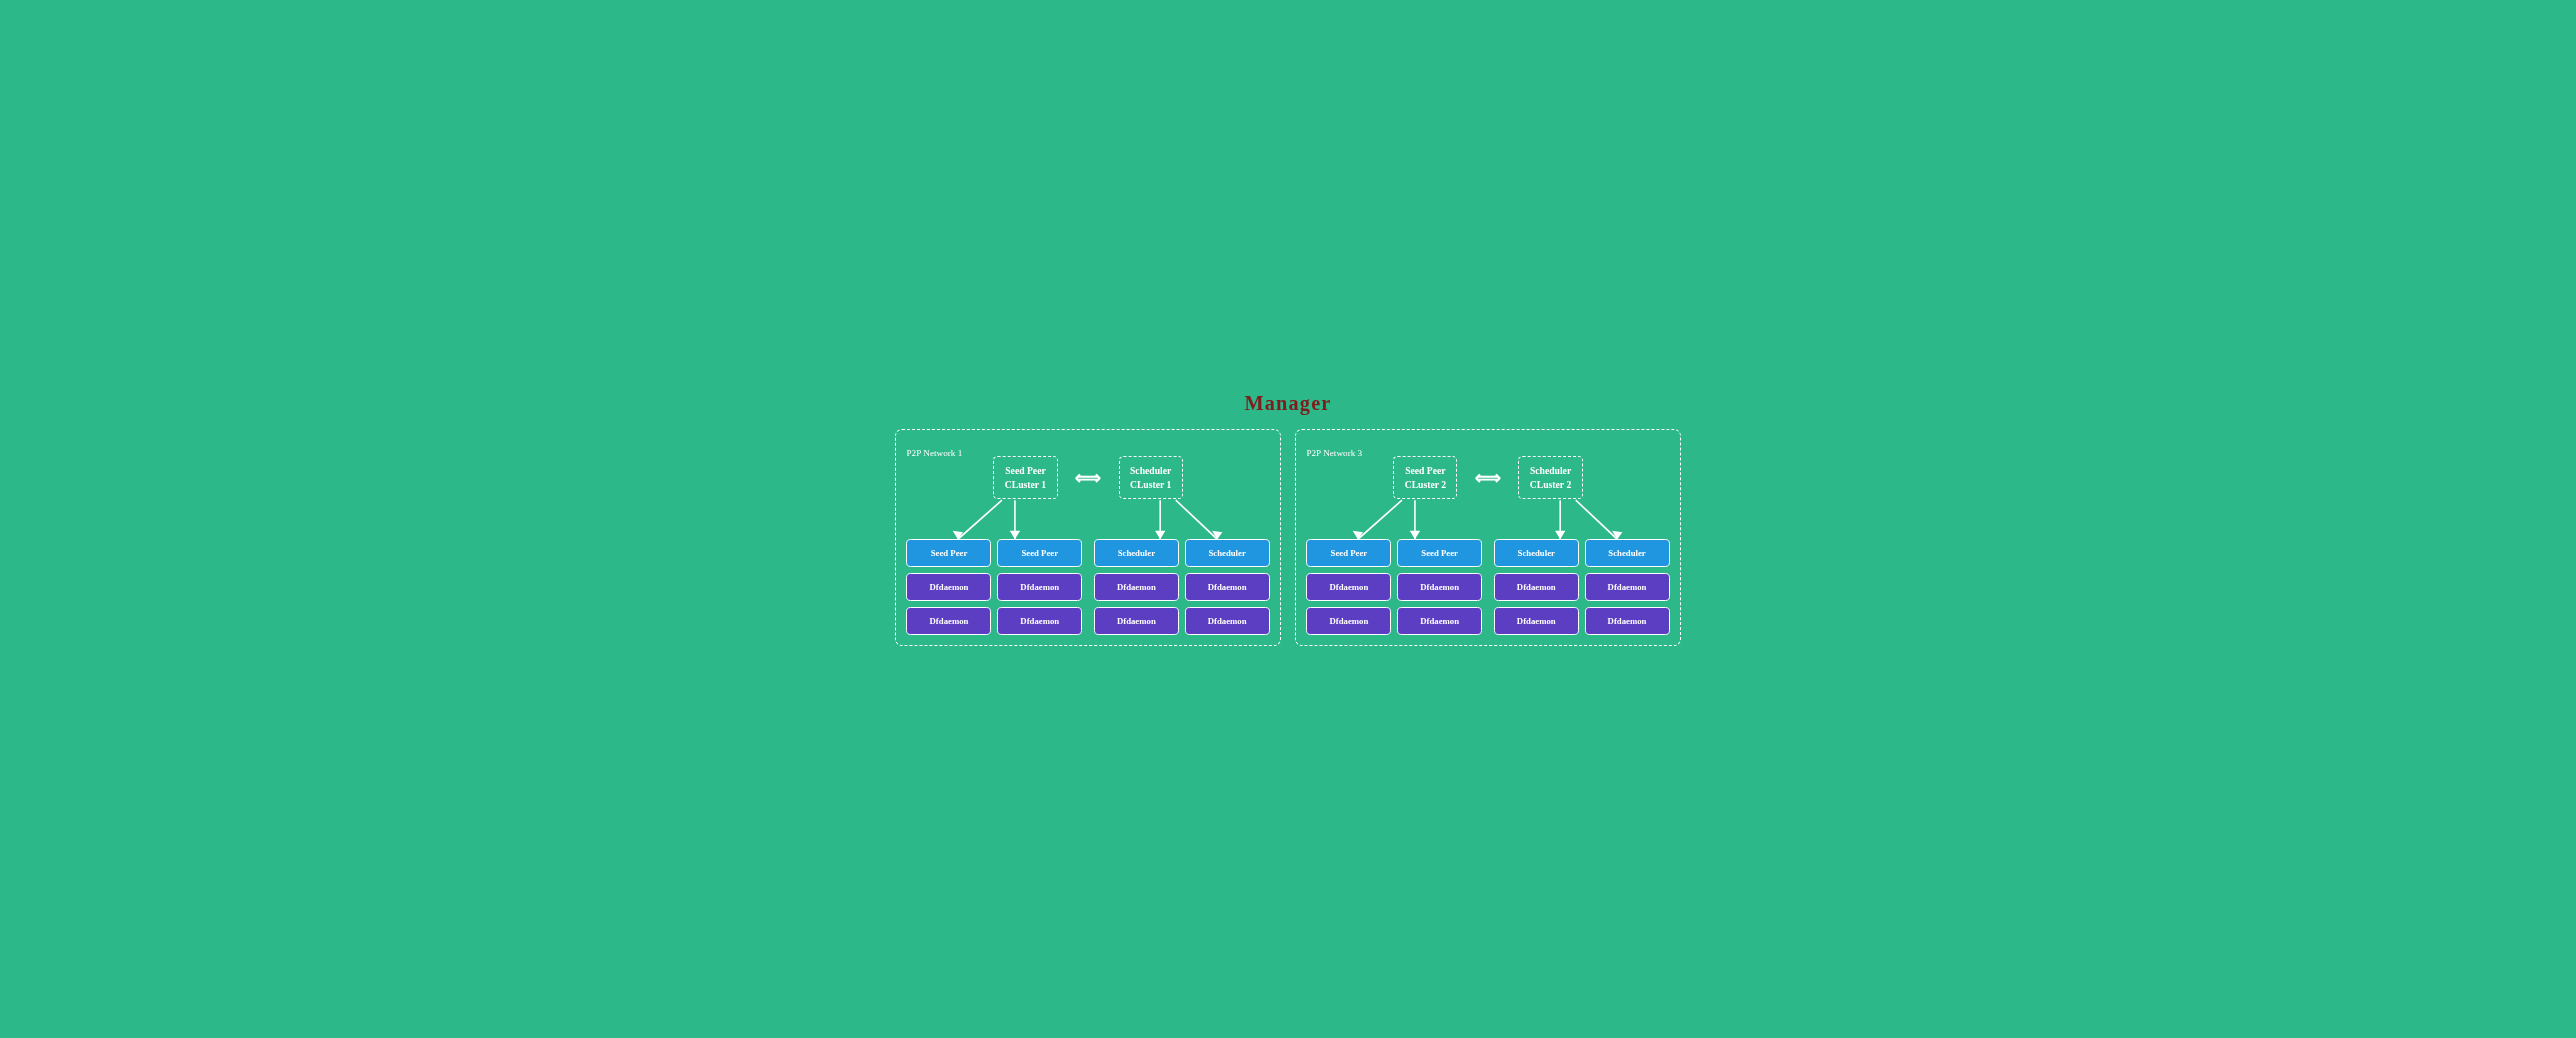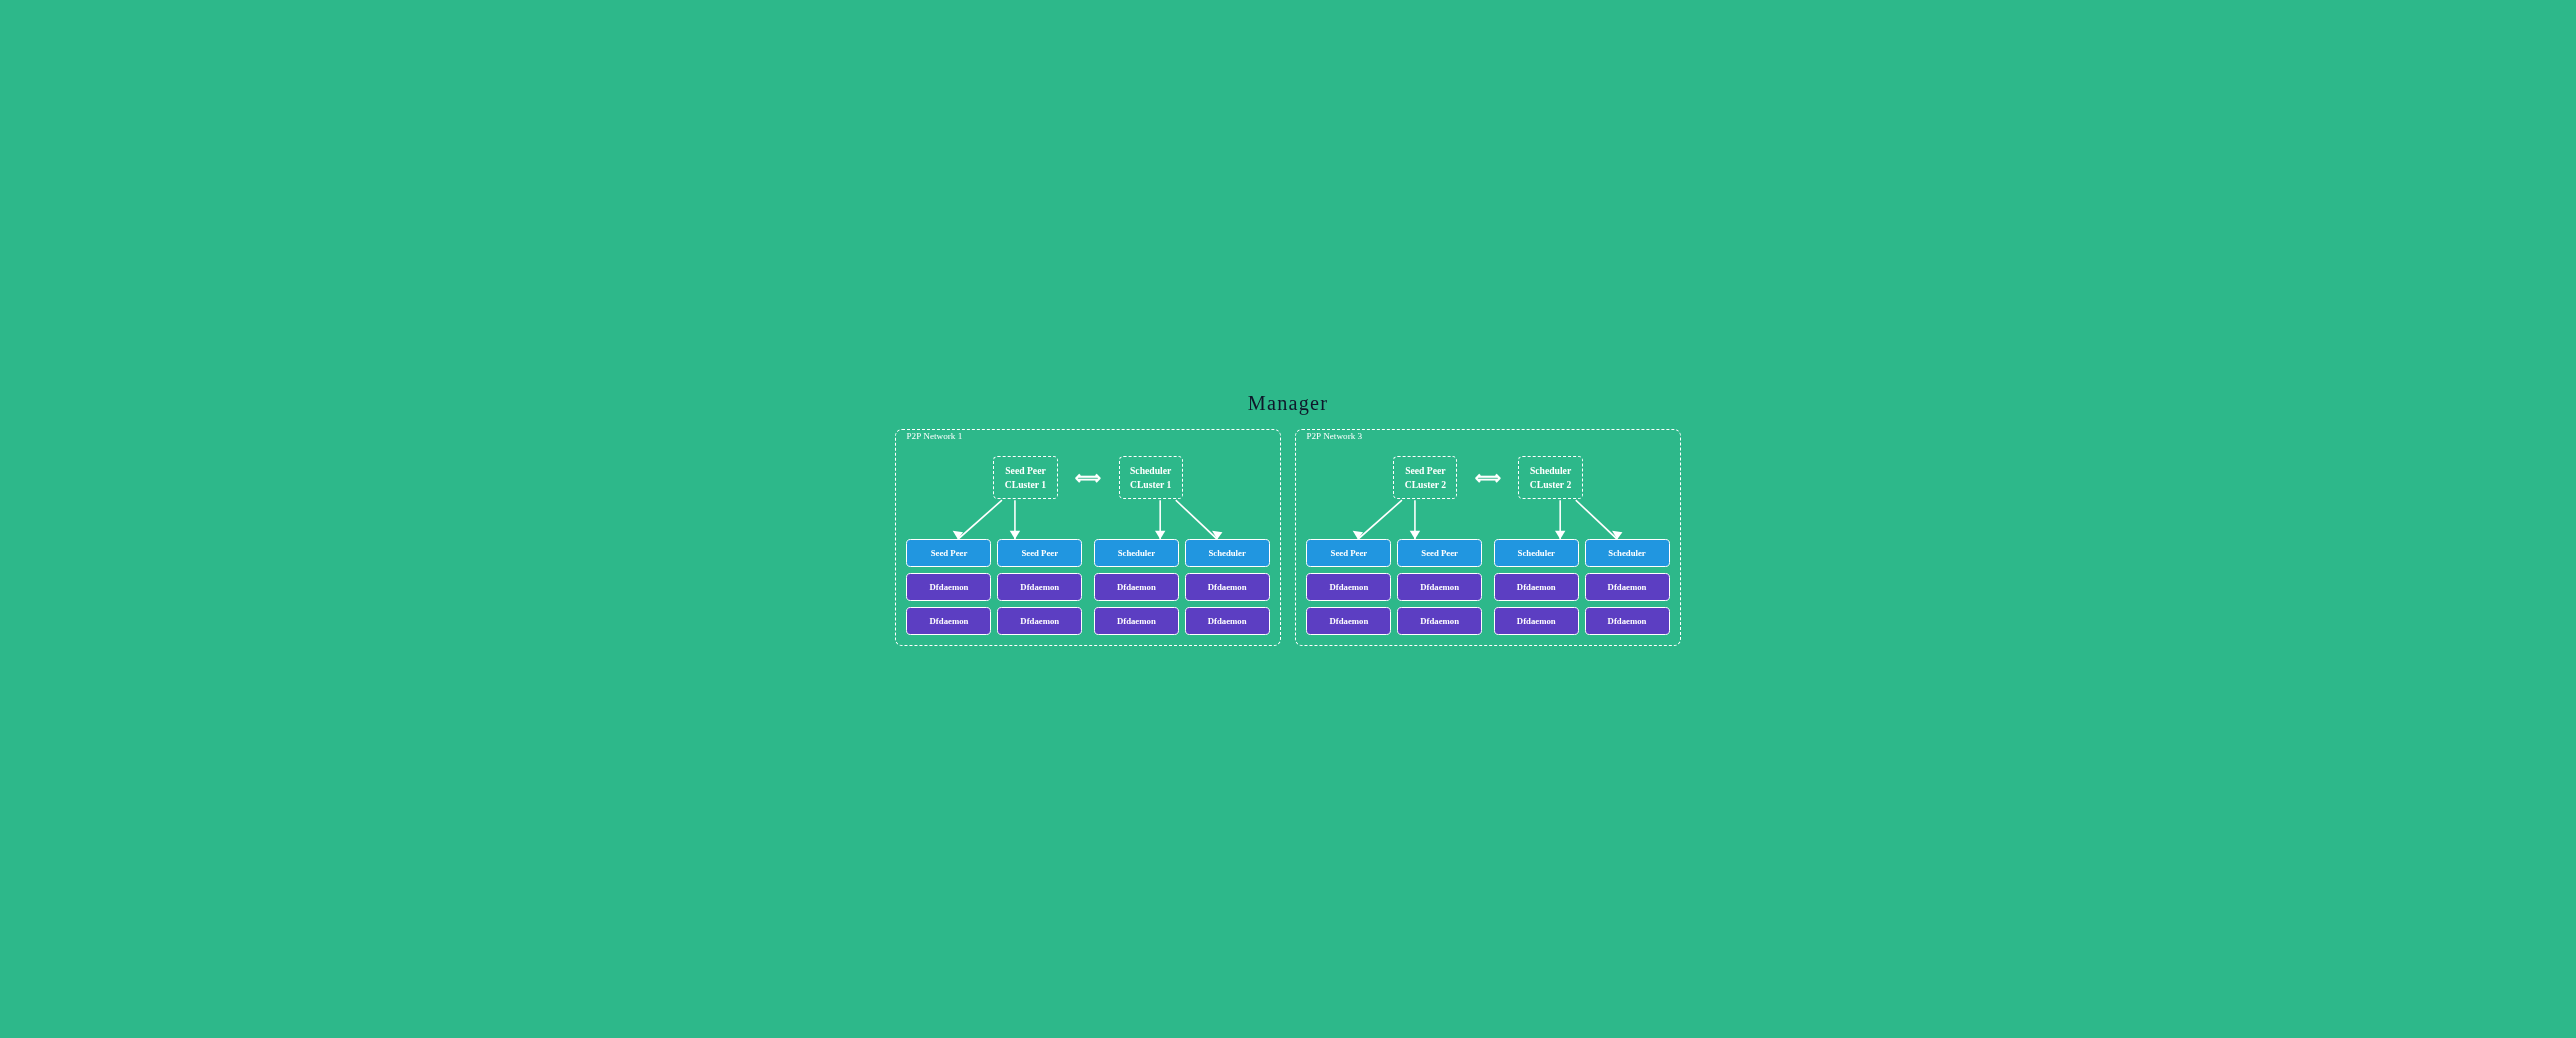--- a/index.html
+++ b/index.html
@@ -16,23 +16,23 @@
 
     .main-container {
       background: #2db88a;
       width: 100%;
       max-width: 809px;
       padding: 11.6px;
     }
 
     .manager-title {
       text-align: center;
-      color: #0f172a;
+      color: #7f1d1d;
       font-size: 2.2em;
-      font-weight: normal;
+      font-weight: bold;
       margin-bottom: 14px;
       letter-spacing: 1.2px;
     }
 
     .networks-row {
       display: flex;
       gap: 14px;
     }
 
     .network-box {
@@ -40,21 +40,21 @@
       border: 1.7px dashed white;
       border-radius: 7px;
       padding: 10.4px;
       position: relative;
     }
 
     .network-label {
       color: white;
       font-size: 1em;
       position: absolute;
-      top: 1px;
+      top: 18px;
       left: 10.4px;
     }
 
     .cluster-box {
       border: 1.7px dashed white;
       border-radius: 4.6px;
       padding: 7px 10.4px;
       color: white;
       font-size: 1.05em;
       font-weight: bold;

